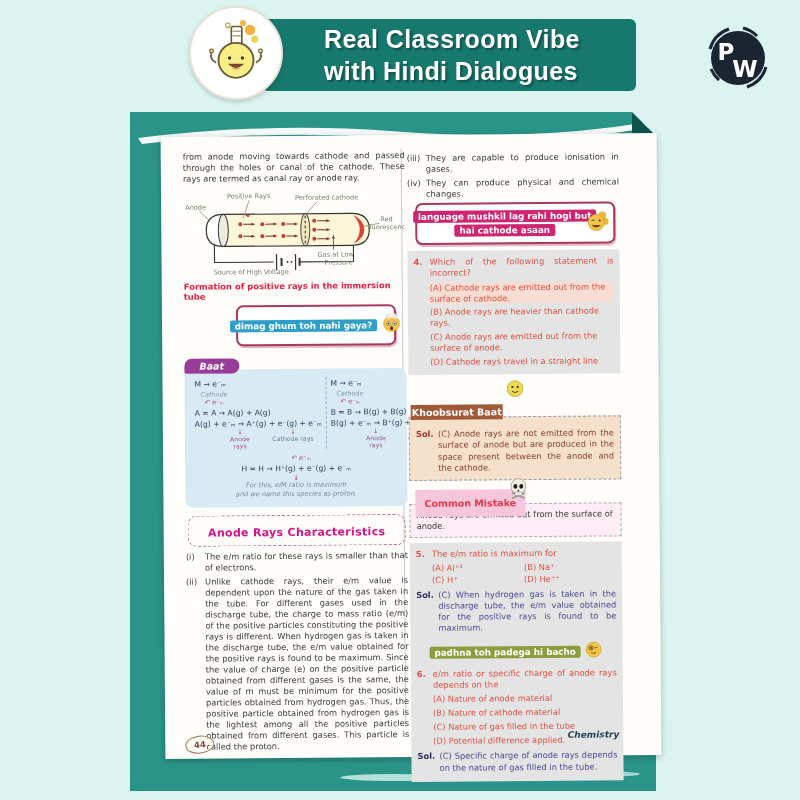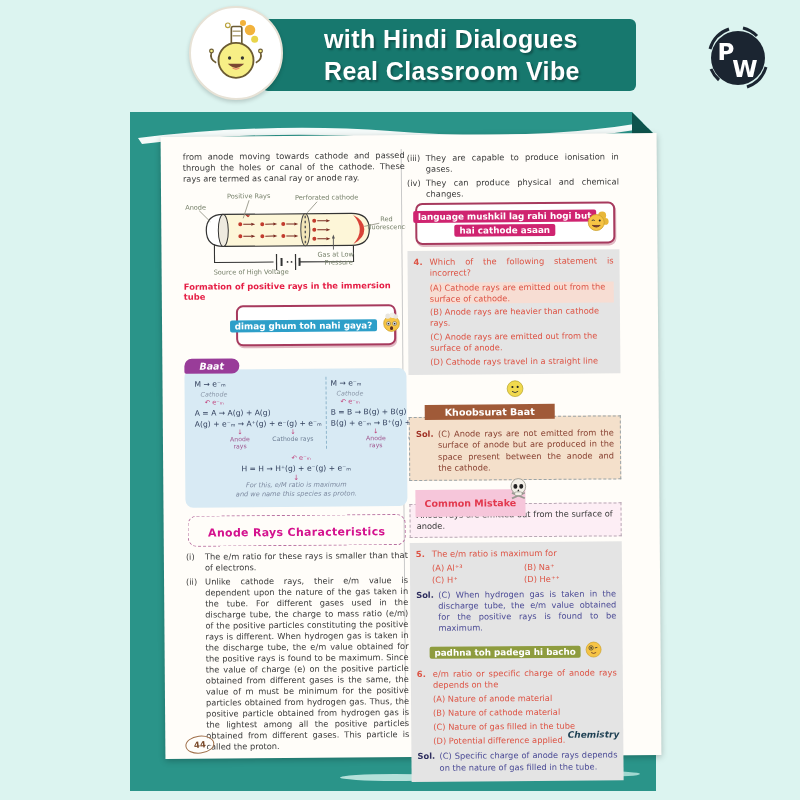--- a/index.html
+++ b/index.html
@@ -101,21 +101,21 @@
   .qtext{color:#dd5546;font-size:8.4px;line-height:1.35;text-align:justify;}
   .opt{color:#dd5546;font-size:8.3px;margin:3px 0 0 16px;line-height:1.3;}
   .opt-hl{background:#f7ddd3;}
   .opt2{display:flex;margin-left:16px;}
   .opt2 .o{flex:1;color:#dd5546;font-size:8.3px;margin-top:2px;}
   .sol-row{display:flex;gap:4px;margin-top:5px;}
   .sol-label{font-weight:bold;font-size:8.3px;flex:none;width:18px;color:#2d2d5e;}
   .sol-text{font-size:8.3px;line-height:1.35;color:#4c4c96;text-align:justify;}
   
   .emoji-center{text-align:center;margin-top:4px;height:22px;}
-  .k-label{display:inline-block;background:#a05a38;color:#fff;font-weight:bold;font-size:9.5px;padding:2px 20px;position:relative;z-index:2;margin-left:16px;}
+  .k-label{display:inline-block;background:#a05a38;color:#fff;font-weight:bold;font-size:9.5px;padding:2px 1px;position:relative;z-index:2;margin-left:2px;}
   .k-box{border:1.5px dashed #9aa4a8;background:#f4e0cb;padding:6px;margin-top:-3px;}
   .k-box .sol-label{color:#a03226;}
   .k-box .sol-text{color:#8a4434;}
   .cm-head{position:relative;margin-top:9px;height:17px;}
   .cm-label{display:inline-block;background:#f6c6da;color:#e2394e;font-weight:bold;font-size:9.5px;padding:8px 9px;position:relative;z-index:2;margin-left:6px;}
   .cm-emoji{position:absolute;left:98px;top:-12px;z-index:3;}
   .cm-box{border:1.5px dashed #b8a8b4;background:#fdeef5;padding:5px 6px;margin-top:-3px;font-size:8.3px;color:#3c3c3c;line-height:1.35;}
   .banner-row{display:flex;justify-content:center;align-items:center;gap:3px;margin:6px 0 4px;}
   
   .page-num{
@@ -127,22 +127,22 @@
   .subject{
     position:absolute;right:42px;bottom:16px;
     font-style:italic;font-weight:bold;font-size:9px;color:#1d3f52;
   }
   svg text{font-family:"DejaVu Sans",sans-serif;}
 </style>
 </head>
 <body>
 
 <div class="hdr-banner">
+  <div class="hdr-line">Real Classroom Vibe</div>
   <div class="hdr-line">with Hindi Dialogues</div>
-  <div class="hdr-line">Real Classroom Vibe</div>
 </div>
 
 <div class="hdr-badge">
   <span>
     <svg viewBox="0 0 60 60" width="70" height="70">
       <circle cx="42" cy="12" r="4.5" fill="#f2b23c"></circle>
       <circle cx="36" cy="6" r="2.6" fill="#f2b23c"></circle>
       <circle cx="46" cy="20" r="3" fill="#e8d44a"></circle>
       <circle cx="23" cy="8" r="2" fill="none" stroke="#b9a23c" stroke-width="1"></circle>
       <rect x="26" y="9" width="9" height="16" rx="1.5" fill="#ffffff" stroke="#6b5b33" stroke-width="1.4"></rect>

